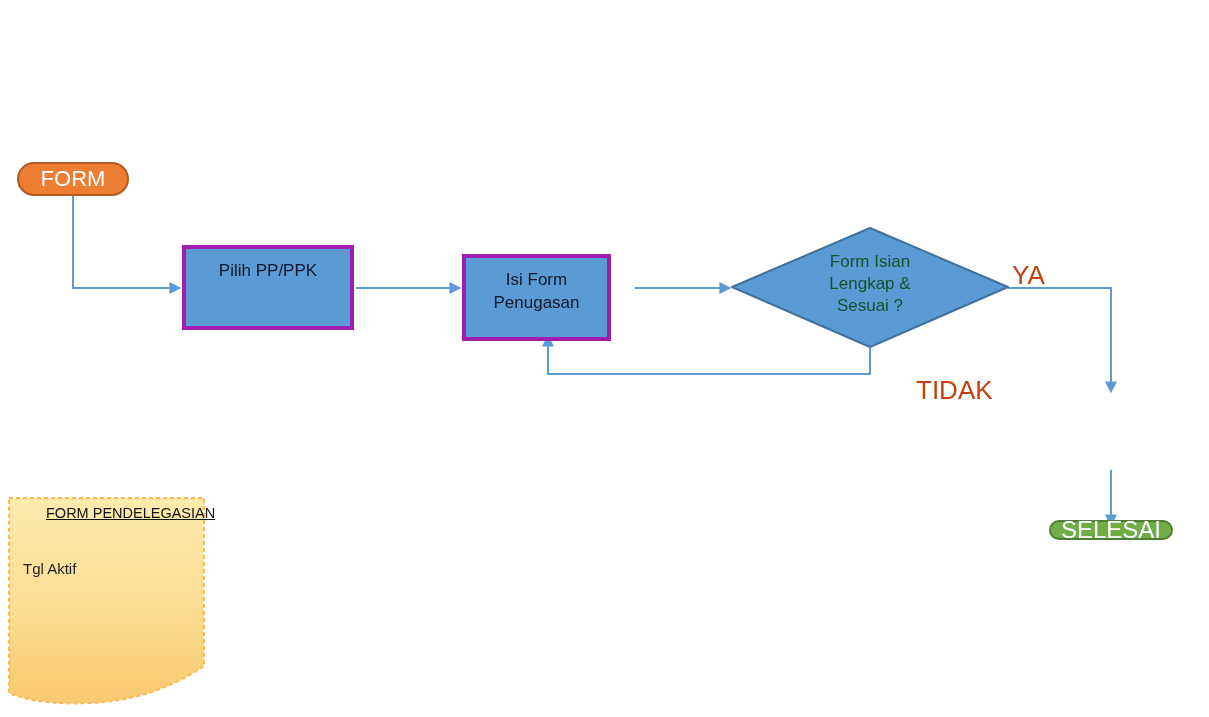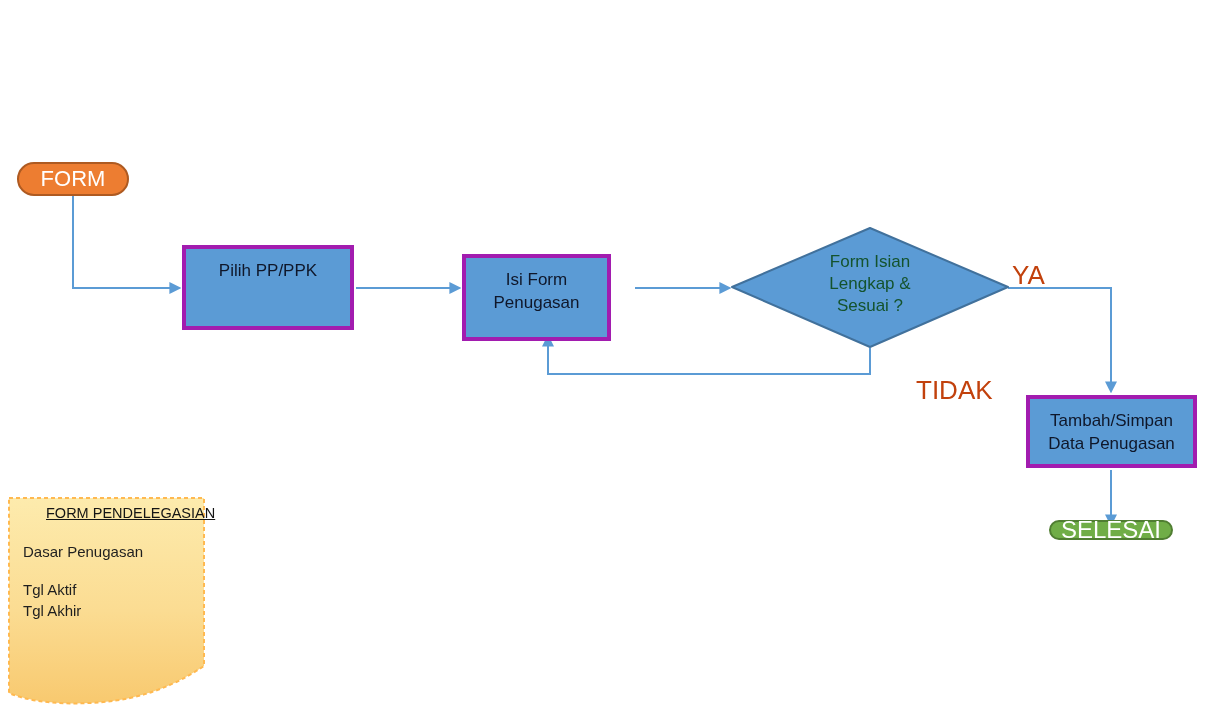--- a/index.html
+++ b/index.html
@@ -99,33 +99,29 @@
 
   <div class="box box-pilih">Pilih PP/PPK</div>
 
   <div class="box box-isi">Isi Form
 Penugasan</div>
 
   <div class="diamond-label">Form Isian
 Lengkap &amp;
 Sesuai ?</div>
 
-  <div class="box box-tambah">Tambah/Simpan
-Data Penugasan</div>
 
   <div class="pill pill-end">
     <span>SELESAI</span>
   </div>
 
   <div class="edge-label edge-ya">YA</div>
   <div class="edge-label edge-tidak">TIDAK</div>
 
   <div class="note-title">FORM PENDELEGASIAN</div>
 
   <div class="note-lines">
-    <div class="note-line">Dasar Penugasan</div>
     <div class="note-line gap"></div>
     <div class="note-line">Tgl Aktif</div>
-    <div class="note-line">Tgl Akhir</div>
     <div class="note-line gap"></div>
   </div>
 
 </div>
 
 </body></html>

